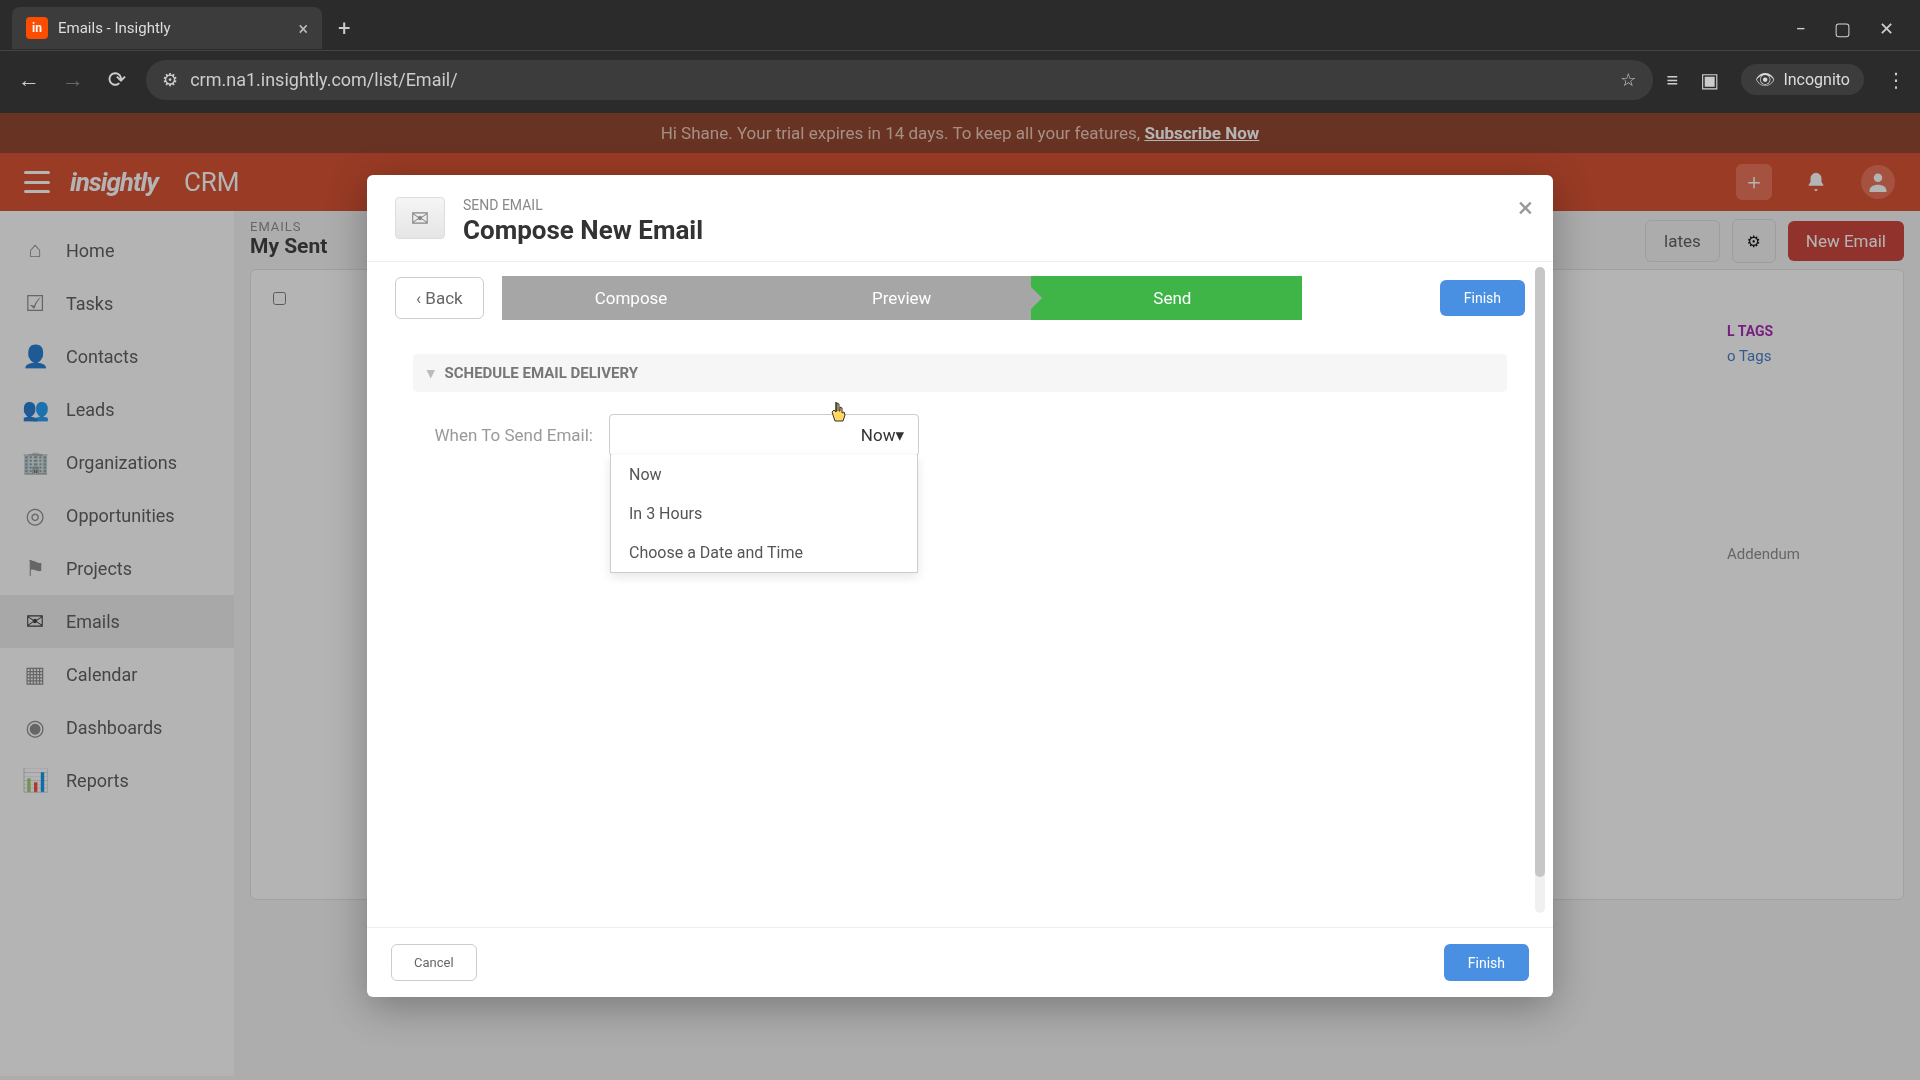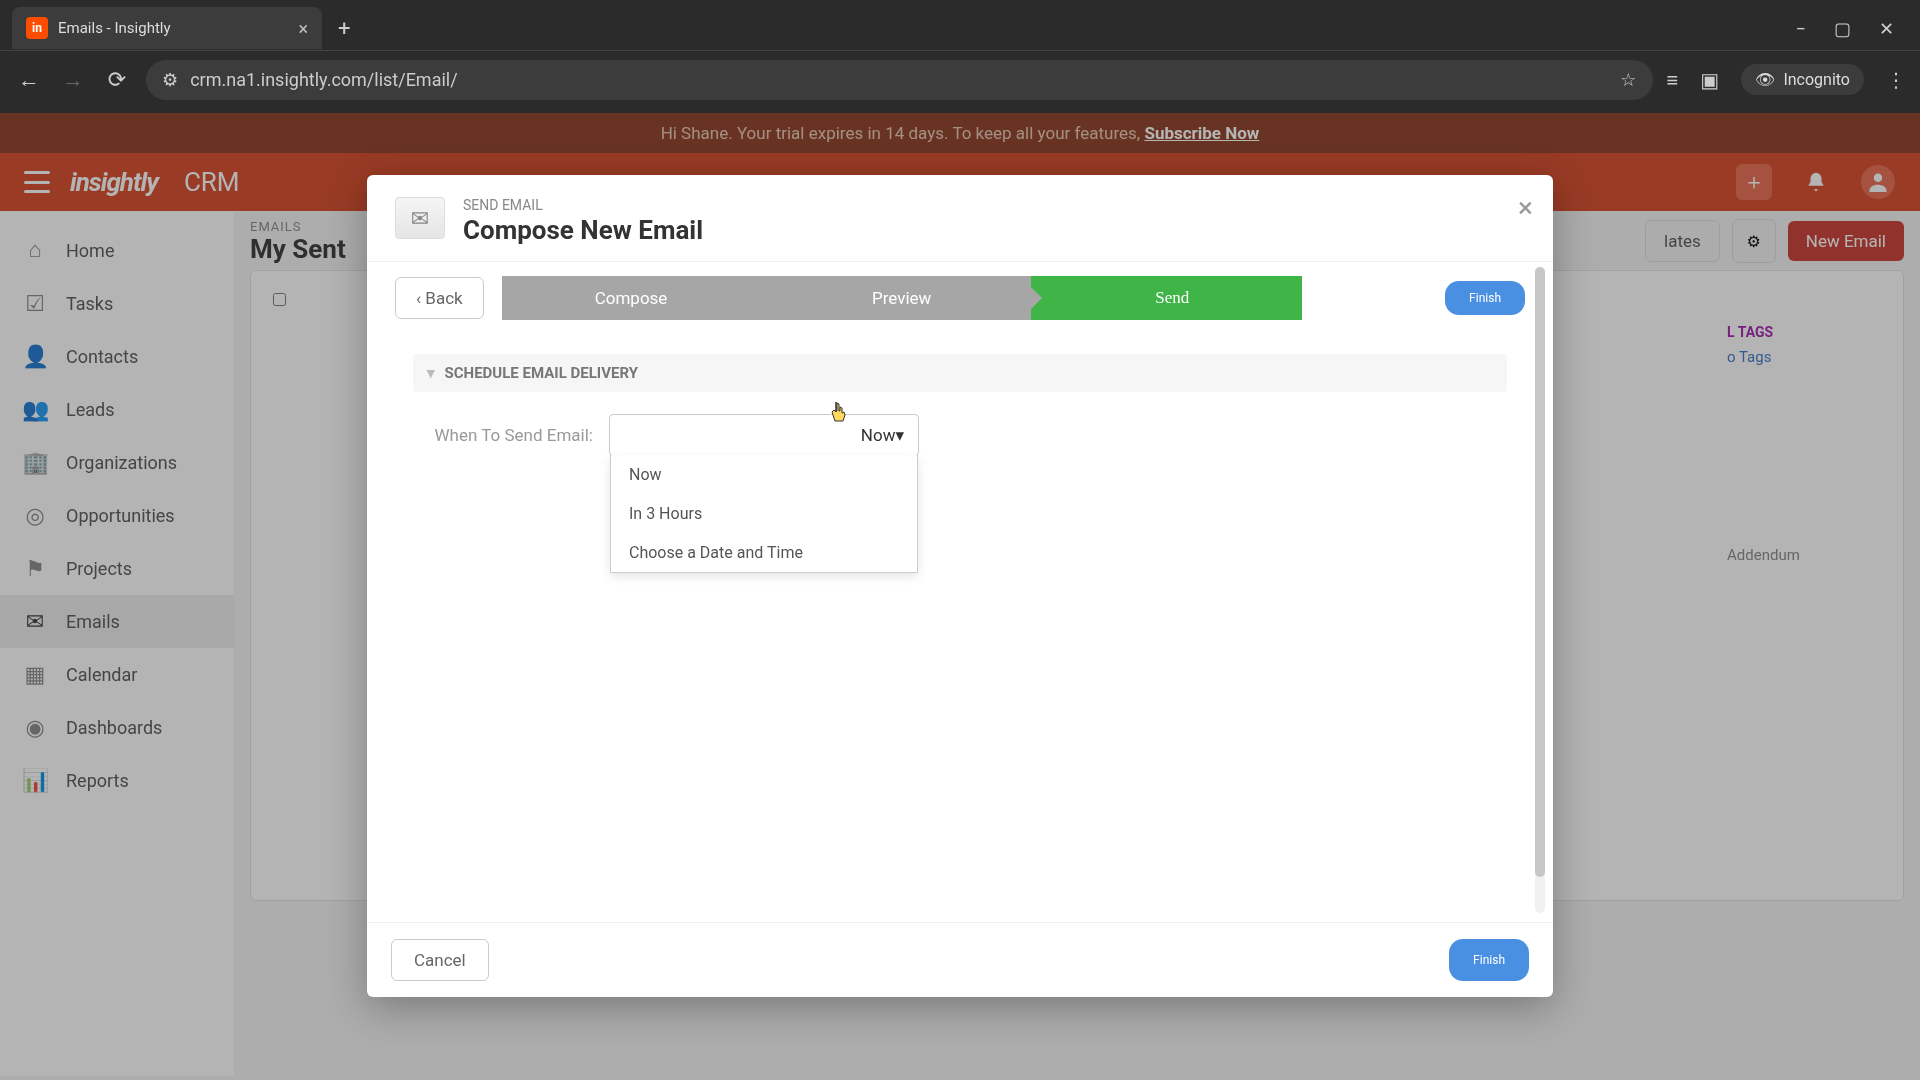--- a/index.html
+++ b/index.html
@@ -39,21 +39,21 @@
 .app-body { display:flex; height: calc(1080px - 113px - 44px - 58px); }
 .sidebar { width: 234px; background:#fff; padding: 12px 0; }
 .side-item { display:flex; align-items:center; gap:18px; padding: 14px 22px; color:#555; font-size:18px; }
 .side-item.active { background:#ededed; }
 .side-item .sicon { width:26px; text-align:center; color:#888; font-size:22px; }
 .side-item.active .sicon { color:#333; }
 
 .main-area { flex:1; padding: 8px 16px; position:relative; }
 .main-header-row { display:flex; align-items:flex-start; gap:12px; margin-bottom: 6px; }
 .page-title-block .eyebrow { color:#888; font-size:13px; letter-spacing:1px; }
-.page-title-block h1 { font-size: 26px; color:#333; }
+.page-title-block h1 { font-size: 21px; color:#333; }
 .main-actions { margin-left:auto; display:flex; gap:12px; align-items:center; }
 .btn-pill { padding:10px 18px; border-radius:6px; font-size:17px; background:#f3f3f3; border:1px solid #ddd; color:#555; }
 .btn-red { background:#c93a2f; color:#fff; border:none; }
 .btn-icon { width:44px; height:44px; background:#f3f3f3; border:1px solid #ddd; border-radius:6px; display:flex; align-items:center; justify-content:center; }
 
 .content-card { background:#fff; border:1px solid #e2e2e2; border-radius:6px; padding: 16px; margin-top:6px; }
 .checkbox-row { padding:4px 6px; }
 .tag-title { color:#a21caf; font-size:14px; font-weight:bold; margin-top:10px; }
 .tag-link { color:#3a76c7; font-size:15px; margin-top:8px; display:block; }
 .addendum { color:#888; font-size:15px; margin-top:180px; }
@@ -65,39 +65,39 @@
 .mail-chip { width:50px; height:42px; background:linear-gradient(#f5f5f5,#e5e5e5); border:1px solid #ddd; border-radius:4px; display:flex; align-items:center; justify-content:center; font-size:22px; color:#888; }
 .modal-titles .eyebrow { color:#888; font-size:14px; }
 .modal-titles h2 { font-size:26px; color:#333; margin-top:2px; }
 .modal-close { position:absolute; top:16px; right:20px; font-size:28px; color:#999; }
 
 .modal-toolbar { display:flex; align-items:center; padding: 14px 28px; gap: 18px; }
 .back-btn { padding:10px 20px; border:1px solid #ccc; border-radius:6px; background:#fff; color:#666; font-size:17px; }
 .stepper { display:flex; flex:1; max-width:800px; height:44px; }
 .step { flex:1; display:flex; align-items:center; justify-content:center; color:#fff; font-size:17px; position:relative; }
 .step.dim { background:#a6a6a6; }
-.step.send { background:#3fb548;font-family:Liberation Serif, serif; }
+.step.send { background:#3fb548; }
 .step::after { content:''; position:absolute; right:-11px; top:0; bottom:0; width:22px; background:inherit; clip-path: polygon(0 0, 100% 50%, 0 100%); z-index:2; }
 .step:last-child::after { display:none; }
 .step.dim + .step { padding-left:12px; }
-.finish-btn { background:#4a90e2; color:#fff; padding:10px 24px; border-radius:14px; font-size:12px; border:none; margin-left:auto; }
+.finish-btn { background:#4a90e2; color:#fff; padding:10px 24px; border-radius:6px; font-size:14px; border:none; margin-left:auto; }
 
 .modal-body { flex:1; padding: 20px 46px; overflow:auto; position:relative; }
 .section { background:#f6f6f6; padding: 10px 14px; border-radius:4px; display:flex; align-items:center; gap:10px; color:#777; font-size:15px; font-weight:bold; }
 .section .caret { color:#bbb; }
 .form-row { display:flex; align-items:center; gap: 16px; margin-top:22px; }
 .form-label { color:#999; font-size:17px; width:180px; text-align:right; }
 .select-box { width:310px; border:1px solid #ccc; border-radius:4px; padding:10px 14px; font-size:17px; color:#333; display:flex; align-items:center; justify-content:flex-end; position:relative; }
 .dropdown { position:absolute; top:100%; left:0; right:0; background:#fff; border:1px solid #ccc; border-top:none; box-shadow:0 4px 10px rgba(0,0,0,0.1); }
 .dropdown-item { padding:10px 18px; font-size:16px; color:#555; }
 
 .pointer { position:absolute; width:24px; height:30px; pointer-events:none; }
 
 .modal-footer { border-top:1px solid #eee; padding:16px 24px; display:flex; justify-content:flex-end; gap:14px; }
-.cancel-btn { background:#fff; border:1px solid #ccc; color:#666; padding:10px 22px; border-radius:6px; font-size:17px; }
+.cancel-btn { background:#fff; border:1px solid #ccc; color:#666; padding:10px 22px; border-radius:6px; font-size:13px; }
 .scroller { position:absolute; right:8px; top:92px; width:10px; height:646px; background:#f0f0f0; border-radius:6px; }
 .scroller-thumb { width:10px; background:#c6c6c6; border-radius:6px; height:610px; }
 </style>
 </head>
 <body>
 
 <div class="browser-chrome">
   <div class="tab-bar">
     <div class="tab">
       <span class="tab-favicon">in</span>

